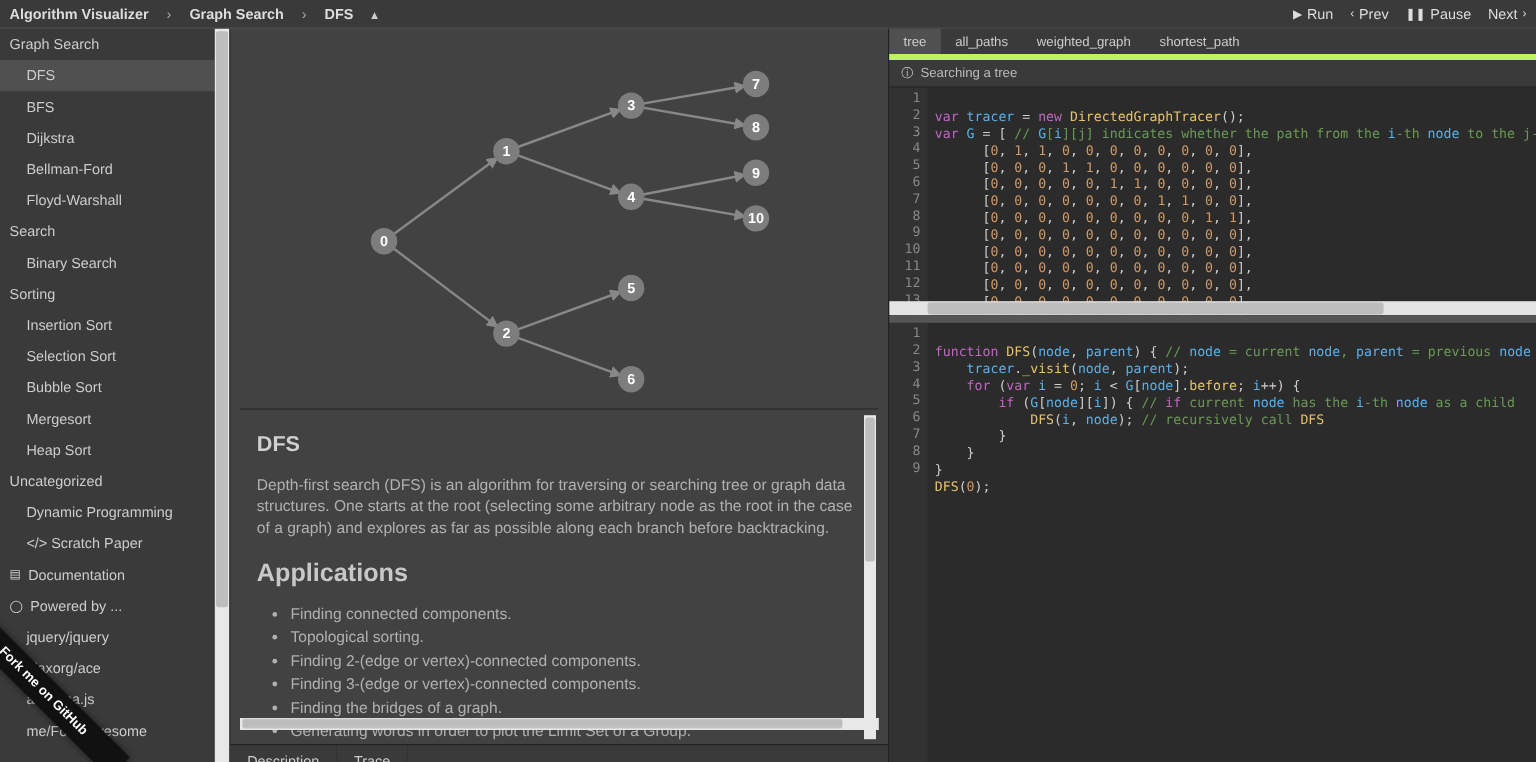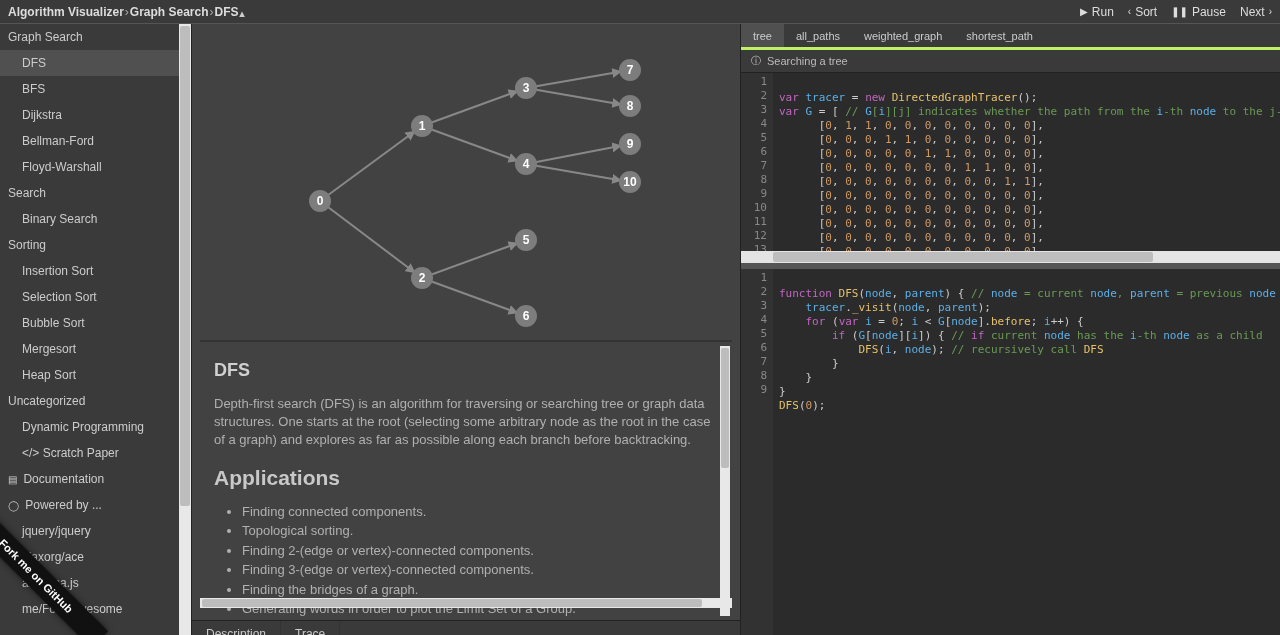--- a/index.html
+++ b/index.html
@@ -1,18 +1,18 @@
 <!DOCTYPE html>
 <html><head>
 <meta charset="utf-8">
 <style>
   * { box-sizing: border-box; margin: 0; padding: 0; }
   html, body { width: 1280px; height: 635px; overflow: hidden; font-family: Arial, Helvetica, sans-serif; background:#2b2b2b; color:#ccc; font-size:12px; }
   .titlebar { height:24px; background:#3a3a3a; display:flex; align-items:center; padding:0 8px; border-bottom:1px solid #555; font-size:12px; color:#ddd; }
-  .titlebar .crumbs { display:flex; gap:1px; align-items:flex-end; font-weight:bold; }
+  .titlebar .crumbs { display:flex; gap:15px; align-items:flex-end; font-weight:bold; }
   .titlebar .crumbs .sep { color:#aaa; font-weight:normal; }
   .titlebar .actions { margin-left:auto; display:flex; gap:14px; }
   .titlebar .actions .btn { display:flex; align-items:center; gap:4px; cursor:pointer; }
   .titlebar .actions .btn span.ico { font-size:10px; }
   .main { display:flex; height:611px; }
   .sidebar-wrap { width:192px; background:#3a3a3a; border-right:1px solid #222; position:relative; display:flex; }
   .sidebar { width:180px; height:100%; overflow-y:auto; }
   .sidebar .cat { padding:6px 8px; background:#3a3a3a; color:#ccc; }
   .sidebar .item { padding:6px 8px 6px 22px; color:#ccc; cursor:pointer; }
   .sidebar .item.active { background:#505050; }
@@ -31,21 +31,21 @@
   .desc-pane h3 { font-size:21px; color:#c8c8c8; margin-bottom:12px; }
   .desc-pane ul { padding-left:28px; }
   .desc-pane li { font-size:13px; line-height:1.5; color:#b0b0b0; }
   .desc-scroll { position:absolute; right:2px; top:4px; bottom:4px; width:10px; background:#e8e8e8; }
   .desc-scroll .thumb { position:absolute; left:1px; right:1px; top:2px; height:120px; background:#bdbdbd; border-radius:2px; }
   .center-tabs { height:15px; background:#3a3a3a; border-top:1px solid #222; display:flex; }
   .center-tabs .tab { padding:6px 14px; color:#ccc; font-size:12px; cursor:pointer; border-right:1px solid #333; }
   .center-hscroll { position:absolute; left:8px; right:8px; bottom:27px; height:10px; background:#e8e8e8; }
   .center-hscroll .thumb { position:absolute; top:1px; bottom:1px; left:2px; width:500px; background:#bdbdbd; border-radius:2px; }
   .right { width:540px; background:#2b2b2b; display:flex; flex-direction:column; border-left:1px solid #222; }
-  .code-tabs { height:26px; background:#3a3a3a; display:flex; align-items:center; border-bottom:3px solid #bef264; }
+  .code-tabs { height:26px; background:#3a3a3a; display:flex; align-items:center; border-bottom:5px solid #bef264; }
   .code-tabs .tab { padding:0 12px; height:100%; display:flex; align-items:center; font-size:11px; color:#ccc; cursor:pointer; }
   .code-tabs .tab.active { background:#505050; }
   .info-line { padding:4px 10px; background:#3a3a3a; font-size:11px; color:#bbb; display:flex; align-items:center; gap:6px; border-bottom:1px solid #222; }
   .editor { flex:0 0 190px; background:#2b2b2b; position:relative; font-family: "Consolas","Menlo",monospace; font-size:11px; overflow:hidden; }
   .editor2 { flex:1; background:#2b2b2b; position:relative; font-family: "Consolas","Menlo",monospace; font-size:11px; overflow:hidden; border-top:6px solid #555; }
   .gutter { position:absolute; left:0; top:0; bottom:0; width:32px; background:#323232; color:#888; text-align:right; padding:2px 6px 0 0; line-height:14px; }
   .code-lines { position:absolute; left:38px; right:0; top:18px; line-height:14px; white-space:pre; color:#ccc; }
   .kw { color:#c066c0; } 
   .id { color:#5bb0e8; }   
   .fn { color:#e6c26a; }   
@@ -68,21 +68,21 @@
     <span>DFS</span>
     <span class="ico-small">▴</span>
   </div>
   <div class="actions">
     <div class="btn">
         <span class="ico">▶</span>
         <span>Run</span>
       </div>
     <div class="btn">
         <span class="ico">‹</span>
-        <span>Sort</span>
+        <span>Prev</span>
       </div>
     <div class="btn">
         <span class="ico">❚❚</span>
         <span>Pause</span>
       </div>
     <div class="btn">
         <span>Next</span>
         <span class="ico">›</span>
       </div>
   </div>

